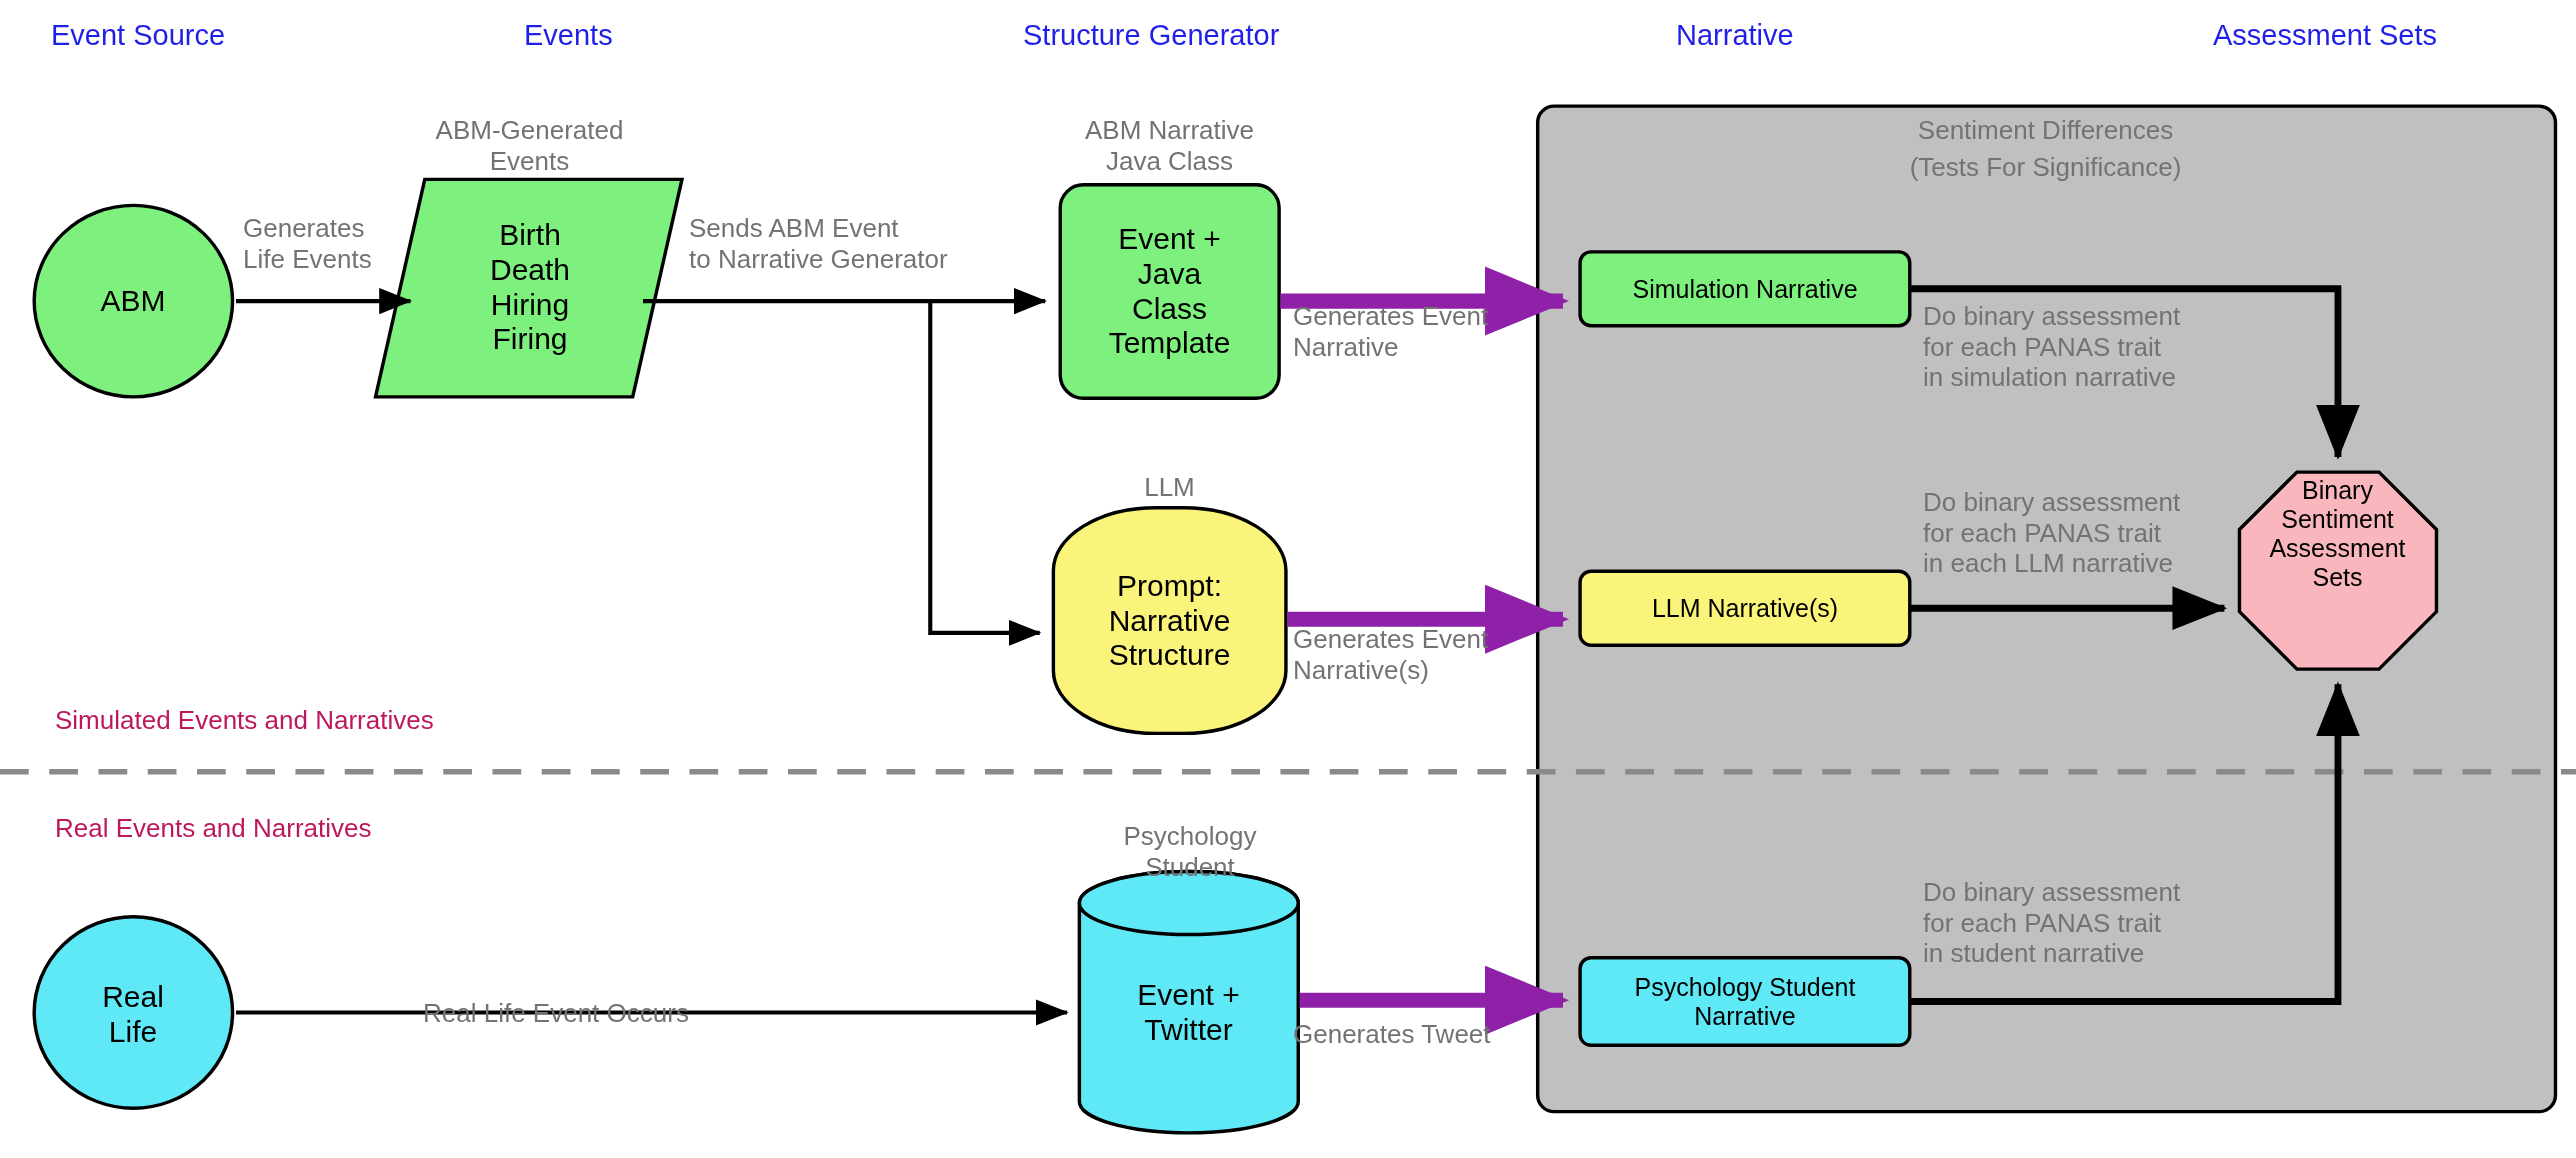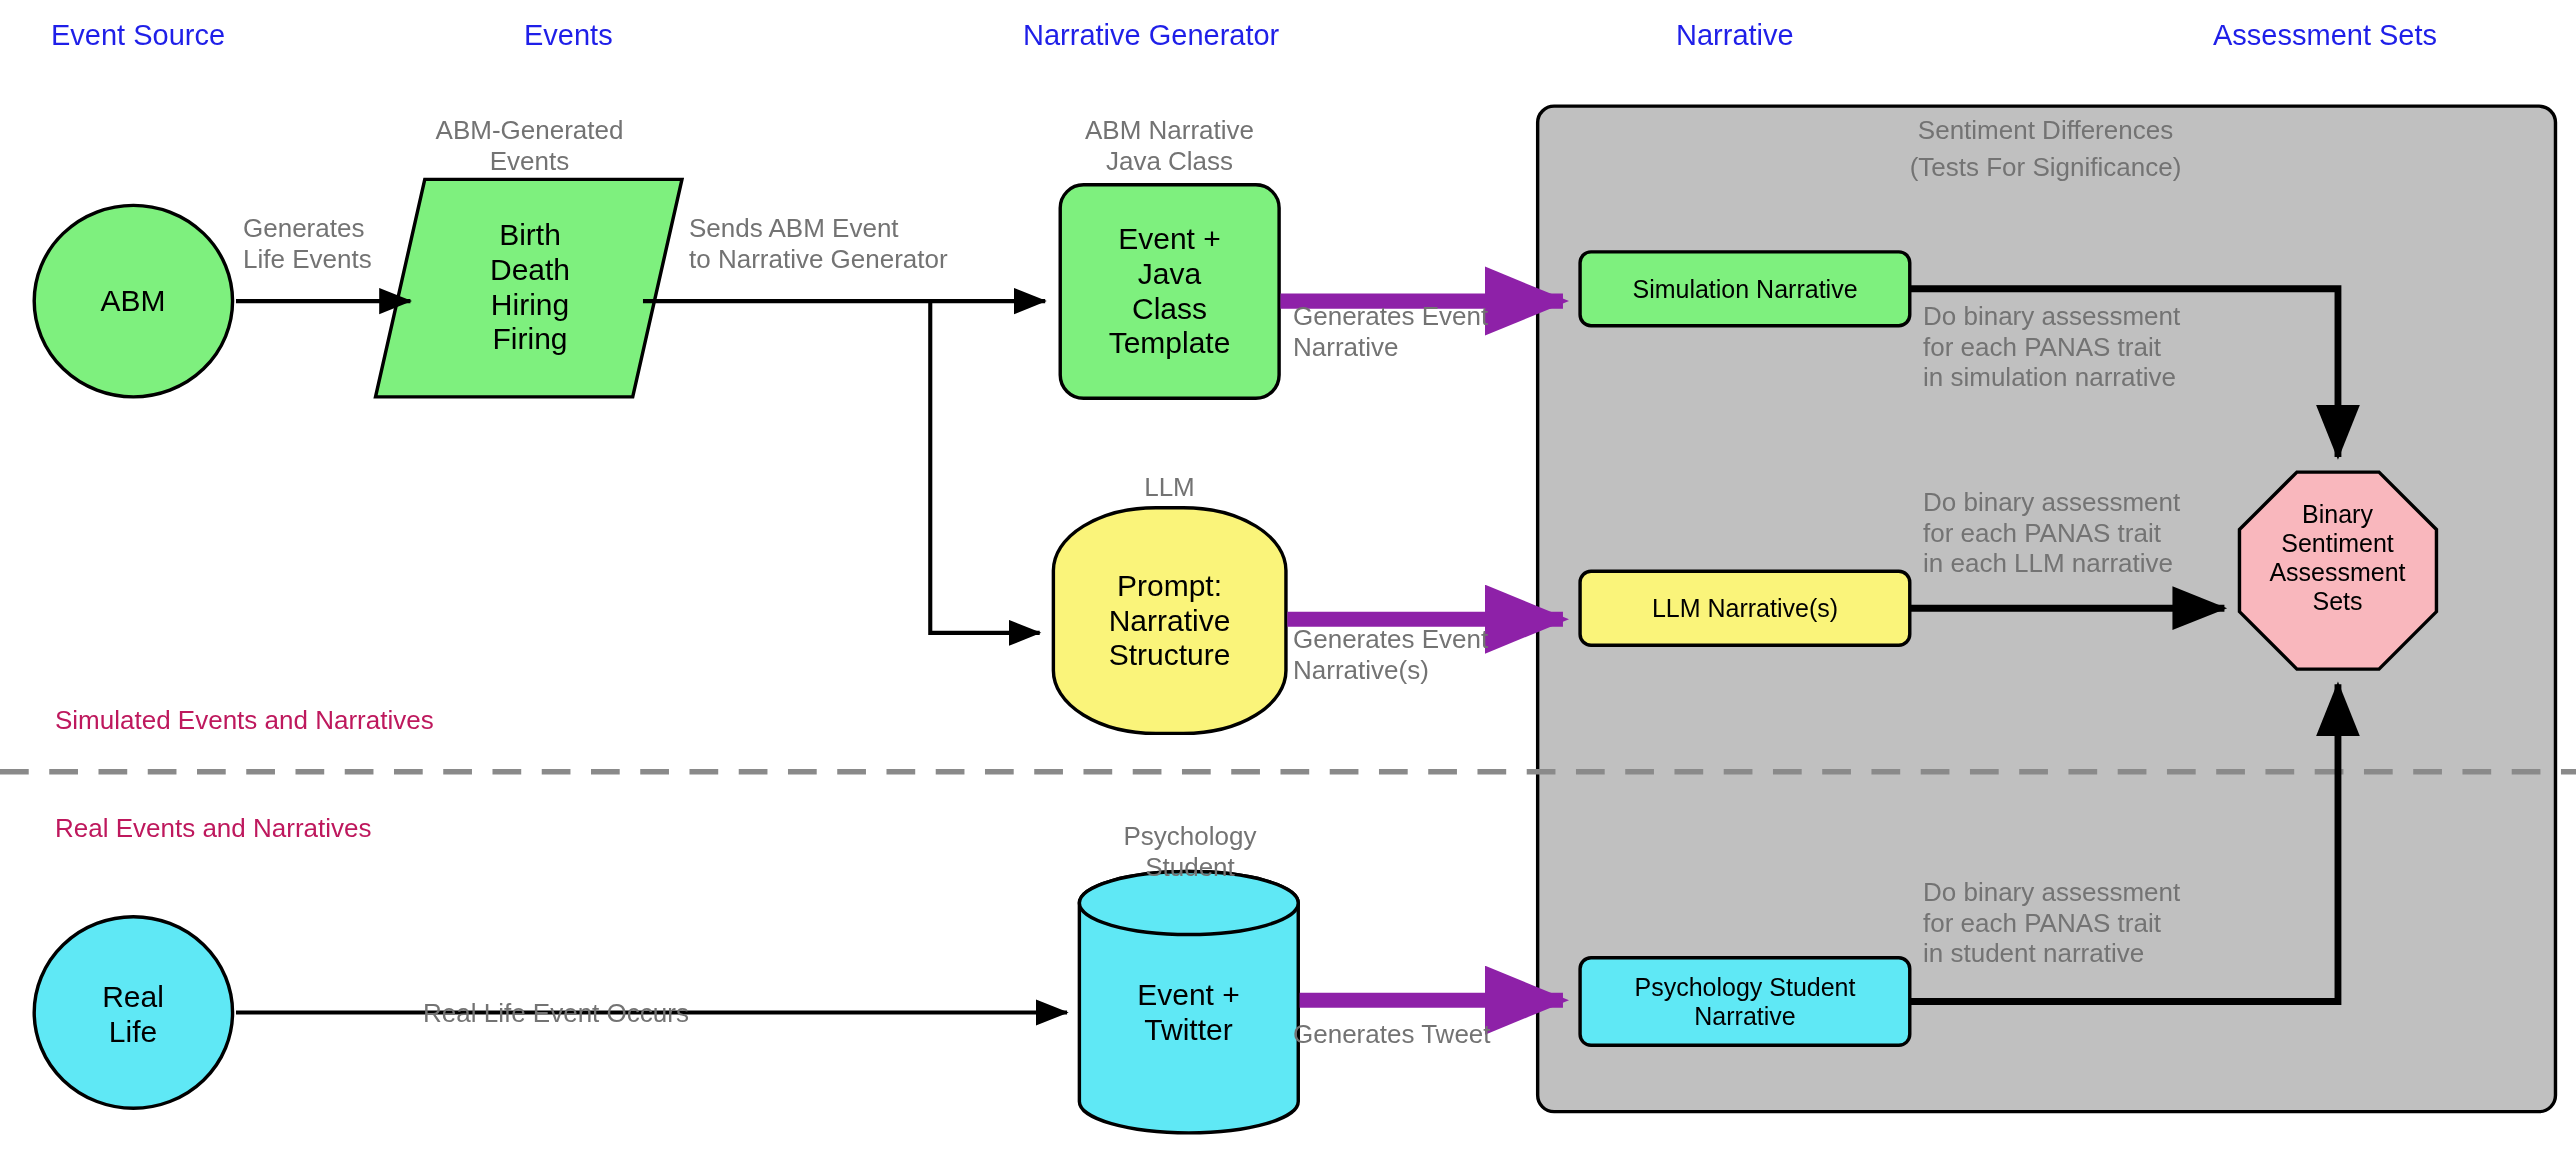--- a/index.html
+++ b/index.html
@@ -14,21 +14,21 @@
     text-align:center;font-size:30px;color:#000;line-height:1.16;pointer-events:none;}
   .node-text.sm{font-size:25px;border-radius:22px;}
 </style>
 </head>
 <body>
 
 <div id="stage">
 
   <div class="col-head" style="left:51px;top:19px;">Event Source</div>
   <div class="col-head" style="left:524px;top:19px;">Events</div>
-  <div class="col-head" style="left:1023px;top:19px;">Narrative Generator</div>
+  <div class="col-head" style="left:1023px;top:19px;">Structure Generator</div>
   <div class="col-head" style="left:1676px;top:19px;">Narrative</div>
   <div class="col-head" style="left:2213px;top:19px;">Assessment Sets</div>
 
   <svg class="layer" viewBox="0 0 3766 1694" width="2576" height="1159">
     <defs>
       <marker id="arrowblack" markerWidth="9" markerHeight="9" refX="7.6" refY="3.2" orient="auto" markerUnits="strokeWidth">
         <path d="M0,0 L8,3.2 L0,6.4 z" fill="#000000"></path>
       </marker>
       <marker id="arrowpurple" markerWidth="6.2" markerHeight="6.2" refX="5.2" refY="2.3" orient="auto" markerUnits="strokeWidth">
         <path d="M0,0 L5.6,2.3 L0,4.6 z" fill="#8e21a8"></path>
@@ -98,21 +98,21 @@
   <div class="node-text" style="left:1079px;top:951px;width:219px;height:123px;white-space:pre-line;">Event +
 Twitter</div>
 
   <div class="node-text sm" style="left:1580px;top:252px;width:330px;height:74px;">Simulation Narrative</div>
 
   <div class="node-text sm" style="left:1580px;top:571px;width:330px;height:74px;">LLM Narrative(s)</div>
 
   <div class="node-text sm" style="left:1580px;top:958px;width:330px;height:88px;white-space:pre-line;">Psychology Student
 Narrative</div>
 
-  <div class="node-text sm" style="left:2239px;top:472px;width:197px;height:172px;white-space:pre-line;">Binary
+  <div class="node-text sm" style="left:2239px;top:448px;width:197px;height:172px;white-space:pre-line;">Binary
 Sentiment
 Assessment
 Sets</div>
 
   <div class="lbl center" style="left:410px;top:115px;width:239px;">ABM-Generated
 Events</div>
   <div class="lbl center" style="left:1050px;top:115px;width:239px;">ABM Narrative
 Java Class</div>
   <div class="lbl center" style="left:1077px;top:472px;width:185px;">LLM</div>
   <div class="lbl center" style="left:1067px;top:821px;width:246px;">Psychology

